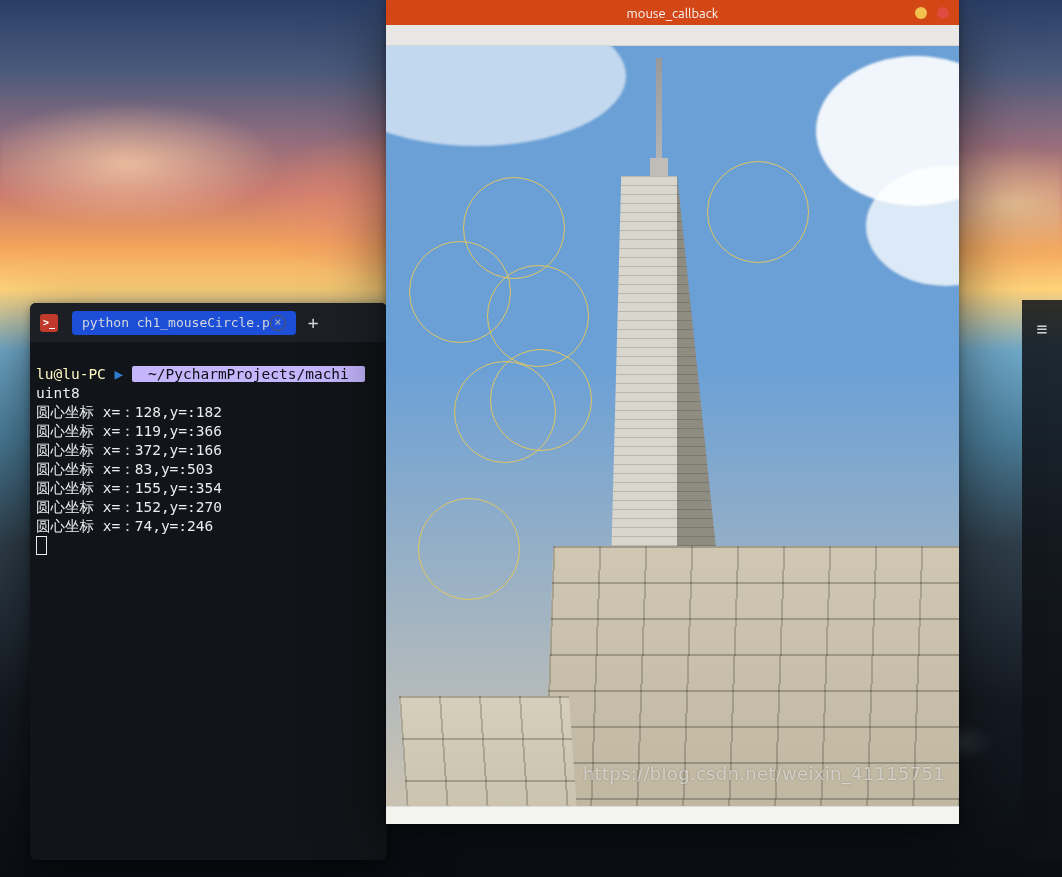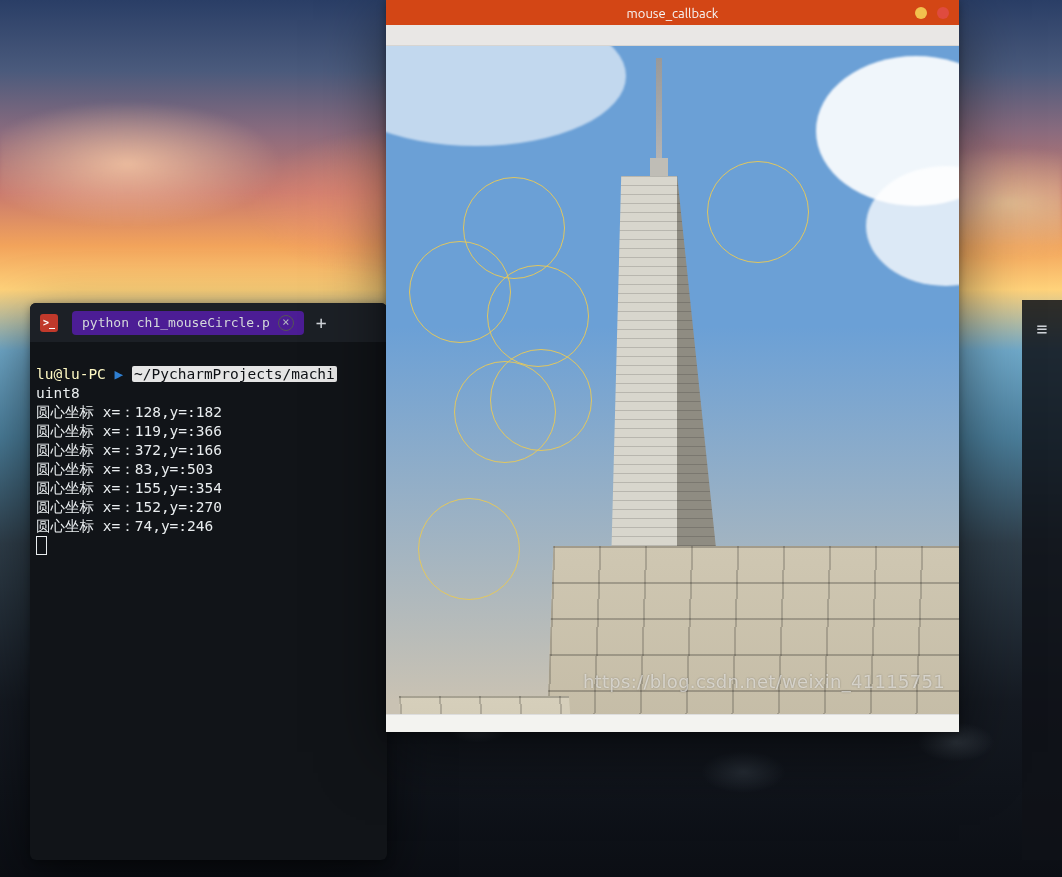--- a/index.html
+++ b/index.html
@@ -56,38 +56,38 @@
   }
   .term .titlebar{
     position:relative;height:39px;background:#1c2026;display:flex;align-items:center;
     padding:0 10px;
   }
   .term .titlebar .term-icon{
     width:18px;height:18px;background:#c0392b;border-radius:3px;margin-right:14px;
     display:flex;align-items:center;justify-content:center;color:#fff;font-size:10px;font-weight:700;
   }
   .term .tab{
-    display:flex;align-items:flex-start;gap:8px;background:#4c1d95;border-radius:4px;
+    display:flex;align-items:flex-start;background:#1d4ed8;border-radius:4px;
     padding:4px 10px;font-size:13px;color:#d4d8db;
   }
   .term .tab .close{font-size:12px;color:#b6bcc2;border:1px solid #555;border-radius:50%;width:14px;height:14px;line-height:12px;text-align:center;}
   .term .titlebar .plus{margin-left:12px;color:#cfd3d8;font-size:18px;}
   .term .body{
     position:absolute;top:39px;bottom:0;left:0;right:0;padding:4px 6px 6px 6px;
     font-size:14.5px;line-height:19px;white-space:pre;overflow:hidden;
   }
   .term .prompt-user{color:#fef9c3;}
-  .term .prompt-path{background:#e5e5e5;color:#0d1014;padding:0 2px;border-radius:2px;}
+  .term .prompt-path{background:#c4b5fd;color:#0d1014;padding:0 16px;border-radius:2px;}
   .term .arrow{color:#2f7fd1;}
   .term .line{color:#e9edef;}
   .term .cursor{display:inline-block;width:9px;height:17px;border:1px solid #e9edef;vertical-align:text-bottom;}
 
   
   .imgwin{
-    position:absolute;left:386px;top:0;width:573px;height:732px;
+    position:absolute;left:386px;top:0;width:573px;height:824px;
     background:#fff;box-shadow:0 20px 60px rgba(0,0,0,.55),0 2px 8px rgba(0,0,0,.35);
     overflow:hidden;display:flex;flex-direction:column;
   }
   .imgwin .titlebar{
     height:25px;background:#d34615;display:flex;align-items:center;justify-content:center;
     position:relative;color:#f6f7f8;font-family:"Ubuntu","DejaVu Sans",sans-serif;font-size:13px;
   }
   .imgwin .titlebar .dots{position:absolute;right:10px;top:0;height:100%;display:flex;align-items:center;gap:10px;}
   .imgwin .titlebar .dot{width:12px;height:12px;border-radius:50%;}
   .dot.yellow{background:#f2c14e;}

